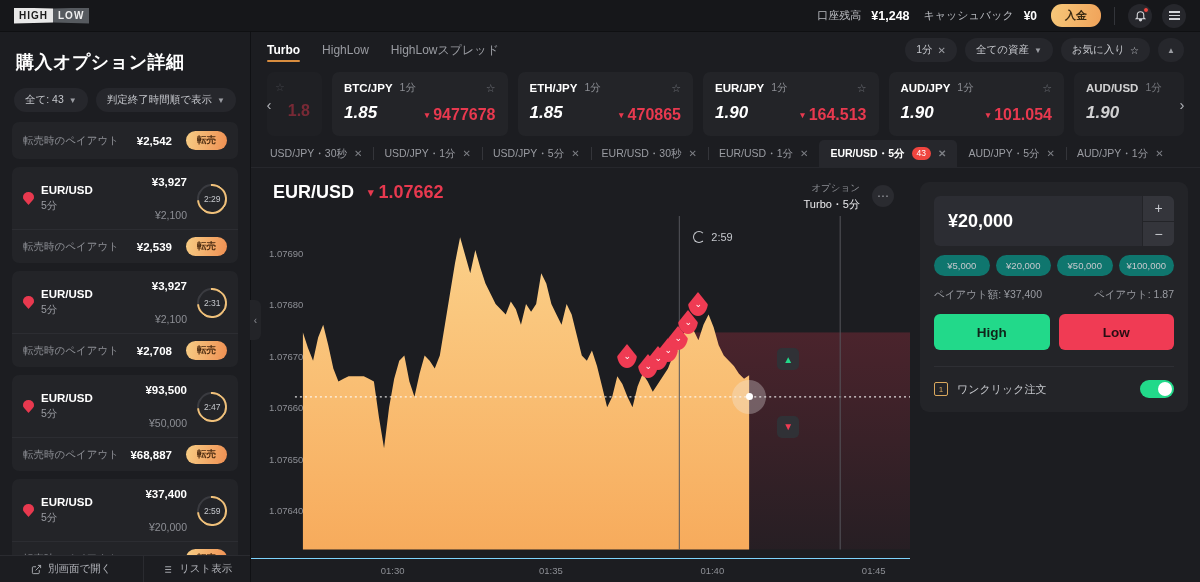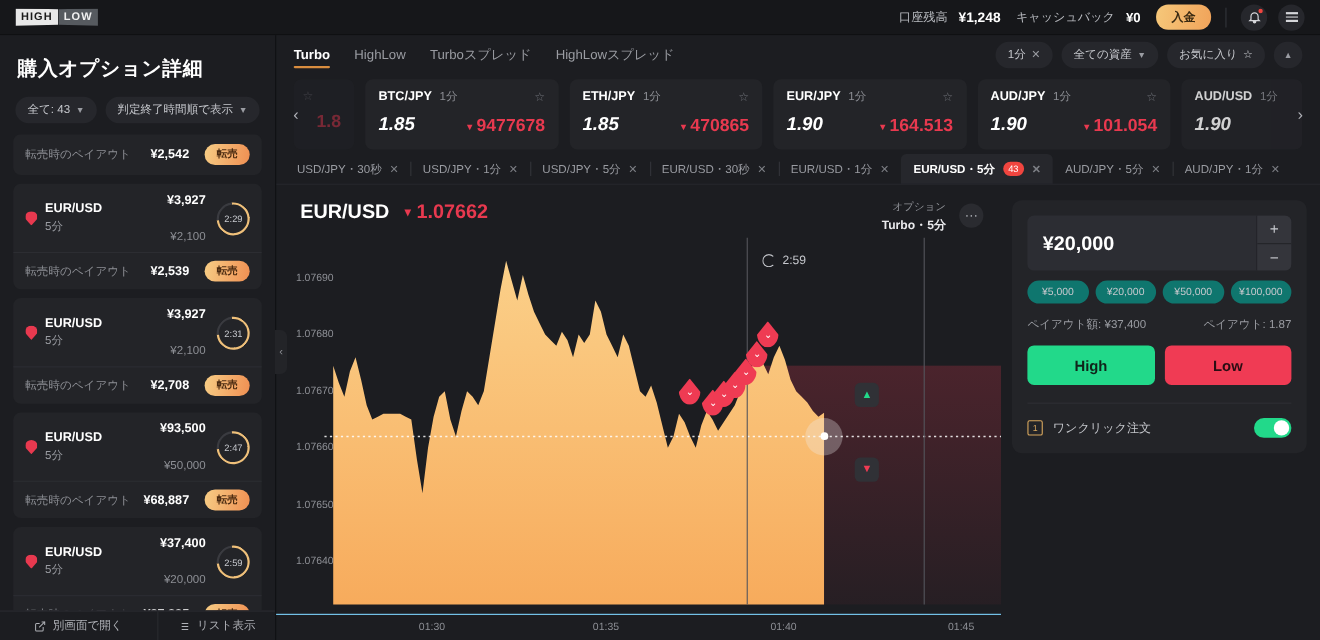--- a/index.html
+++ b/index.html
@@ -189,21 +189,21 @@
 
   
   .chartwrap { flex: 1; display: flex; min-height: 0; position: relative; }
   .chartarea { flex: 1; min-width: 0; position: relative; padding: 14px 0 0 22px; }
   .ch-head { display: flex; align-items: flex-start; padding-right: 16px; }
   .ch-sym { font-size: 18px; font-weight: bold; color: #fff; }
   .ch-price { font-size: 18px; font-weight: bold; color: #e8394f; margin-left: 14px; display: flex; align-items: center; gap: 5px;}
   .ch-price .caret { font-size: 11px; }
   .ch-opt { margin-left: auto; text-align: right; }
   .ch-opt-l { font-size: 9.5px; color: #8d8f95; }
-  .ch-opt-v { font-size: 11px; font-weight: bold; color: #e9e9ec; margin-top: 2px; }
+  .ch-opt-v { font-size: 11px; font-weight: normal; color: #e9e9ec; margin-top: 2px; }
   .dots-btn {
     width: 22px; height: 22px; border-radius: 50%; background: #2a2b30;
     display: flex; align-items: center; justify-content: center;
     margin-left: 12px; margin-top: 3px; color: #9a9ca2; font-size: 12px; cursor: pointer;
   }
   .plot { position: absolute; left: 0; right: 0; top: 48px; bottom: 0; }
   .xaxis {
     position: absolute; left: 0; right: 0; bottom: 0; height: 24px;
     border-top: 1px solid #7dd3fc;
     text-align: right;
@@ -448,23 +448,20 @@
     </div>
 
     <div class="main">
 
       <div class="maintabs">
         <div class="mtab active">
           <span>Turbo</span>
         </div>
         <div class="mtab">
           <span>HighLow</span>
-        </div>
-        <div class="mtab">
-          <span>Turboスプレッド</span>
         </div>
         <div class="mtab">
           <span>HighLowスプレッド</span>
         </div>
 
         <div class="mtabs-right">
           <div class="pill">
             <span>1分</span>
             <span class="x-small">✕</span>
           </div>

